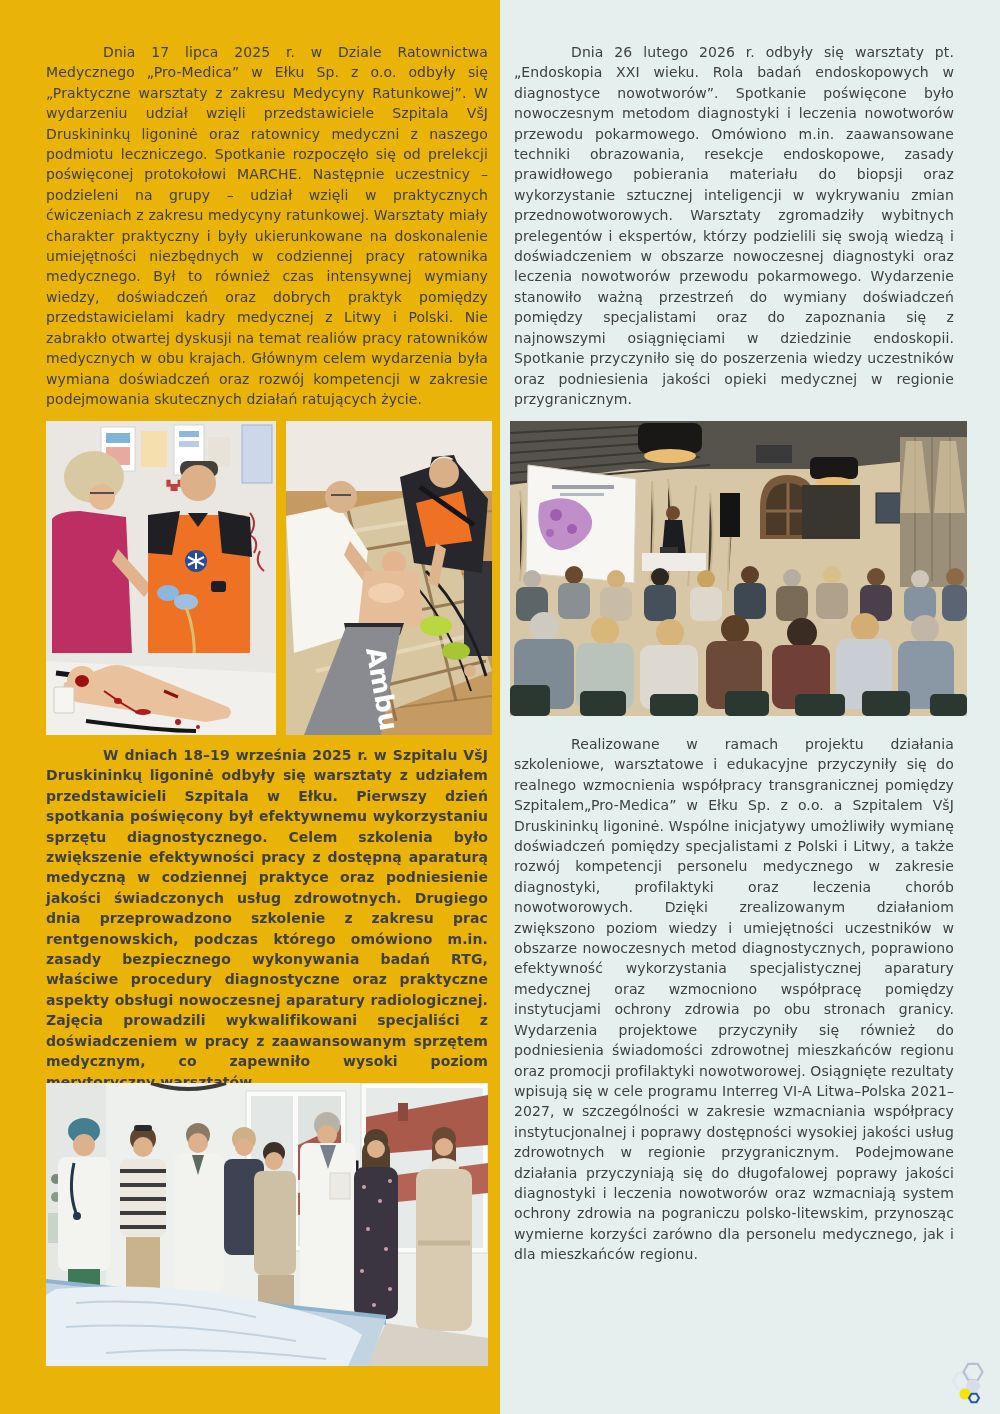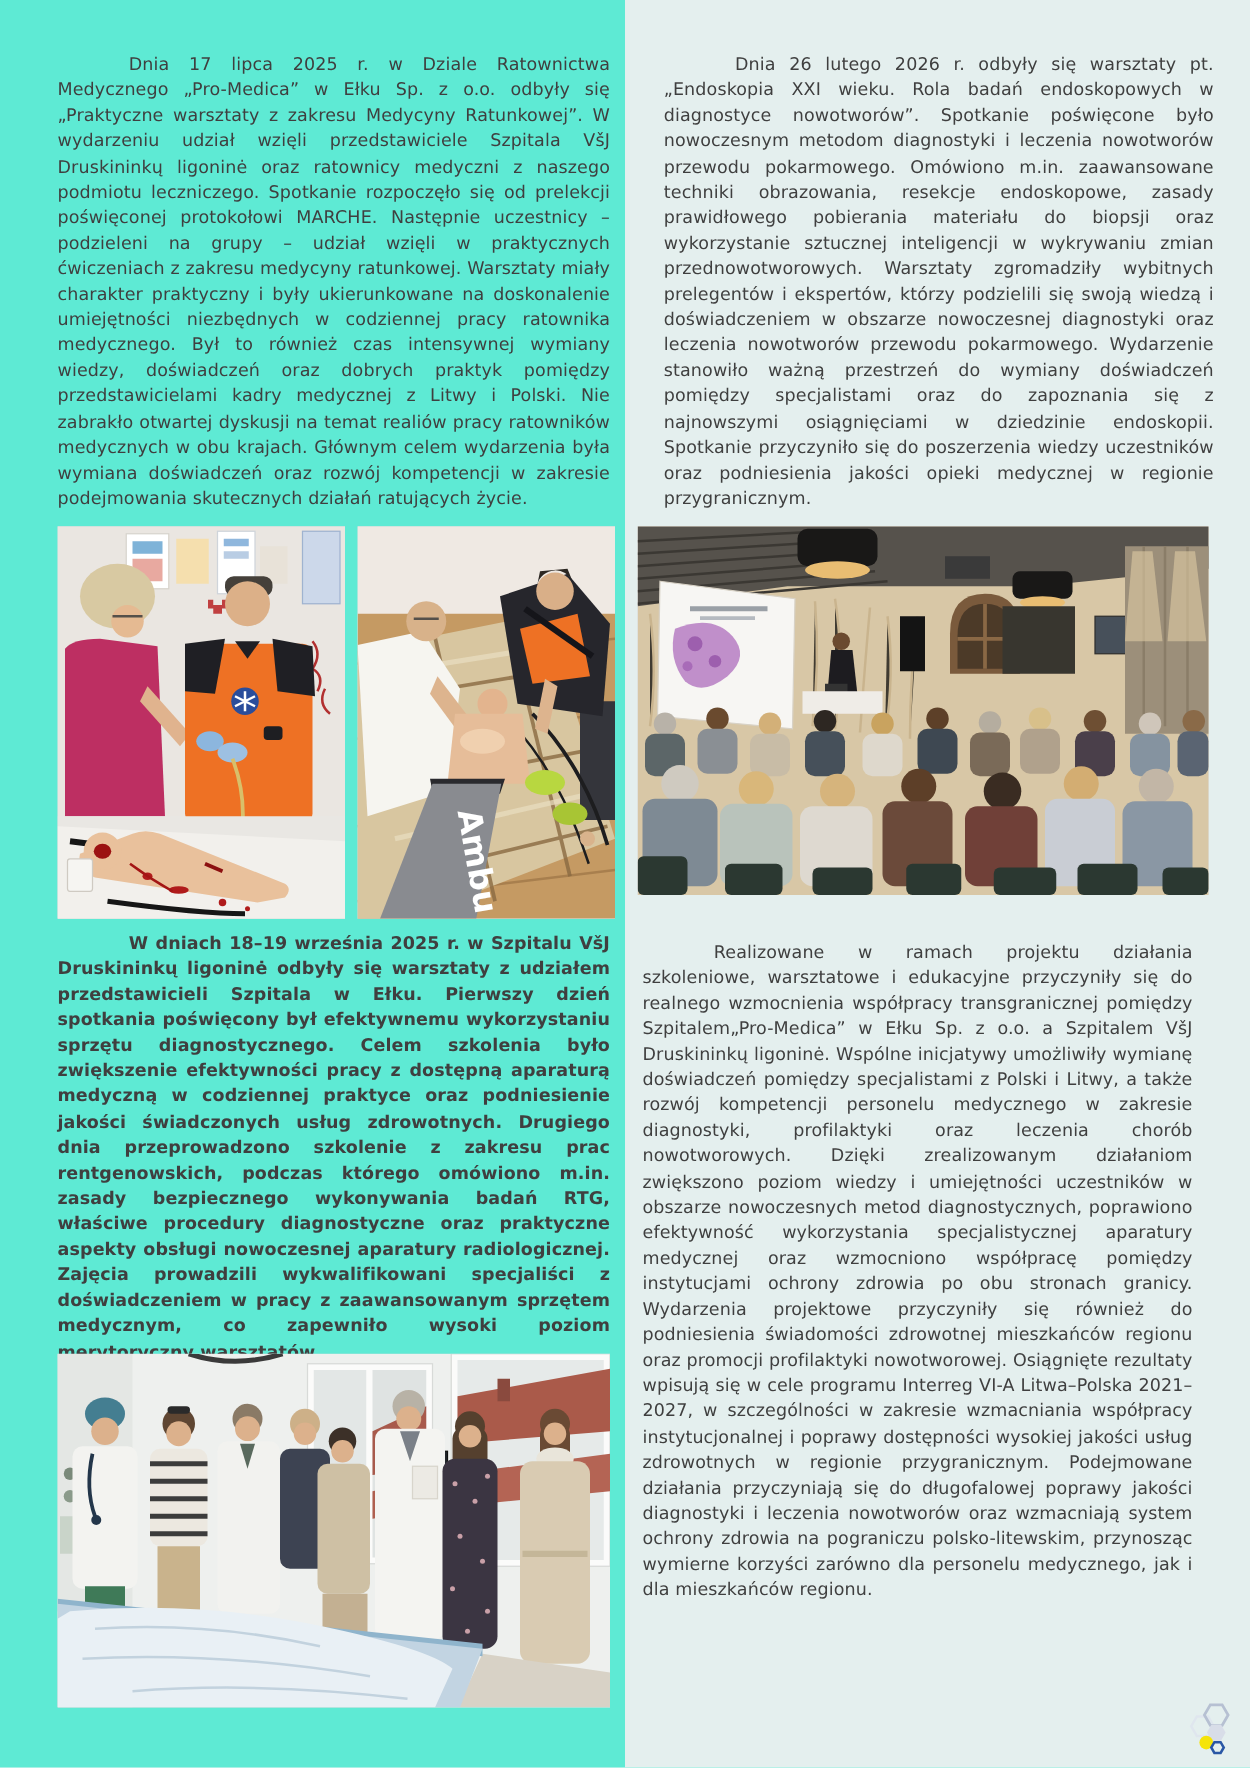--- a/index.html
+++ b/index.html
@@ -1,24 +1,24 @@
 <!DOCTYPE html>
 <html><head>
 <meta charset="utf-8">
 <style>
   html,body{margin:0;padding:0;}
-  .page{position:relative;width:1000px;height:1414px;background:#5eead4;overflow:hidden;
+  .page{position:relative;width:1000px;height:1414px;background:#eab308;overflow:hidden;
         font-family:"DejaVu Sans","Liberation Sans",sans-serif;}
   .right-panel{position:absolute;left:500px;top:0;width:500px;height:1414px;background:#e4efee;}
   .para{position:absolute;margin:0;font-size:14px;line-height:20.4px;color:#3f3f3f;
         text-align:justify;text-indent:57px;letter-spacing:0.1px;}
   #lp1{left:46px;top:42px;width:442px;}
   #lp2{left:46px;top:745px;width:442px;font-weight:bold;}
-  #rp1{left:514px;top:42px;width:440px;margin-left:17px;}
-  #rp2{left:514px;top:752px;width:440px;}
+  #rp1{left:514px;top:42px;width:440px;}
+  #rp2{left:514px;top:734px;width:440px;}
   .photo{position:absolute;overflow:hidden;background:#ddd;}
   #ph1{left:46px;top:421px;width:230px;height:314px;}
   #ph2{left:286px;top:421px;width:206px;height:314px;}
   #ph3{left:510px;top:421px;width:457px;height:295px;}
   #ph4{left:46px;top:1083px;width:442px;height:283px;}
   .photo svg{display:block;width:100%;height:100%;}
   .hexes{position:absolute;left:940px;top:1345px;width:60px;height:69px;}
   .hexes svg{display:block;width:100%;height:100%;}
 </style>
 </head>

